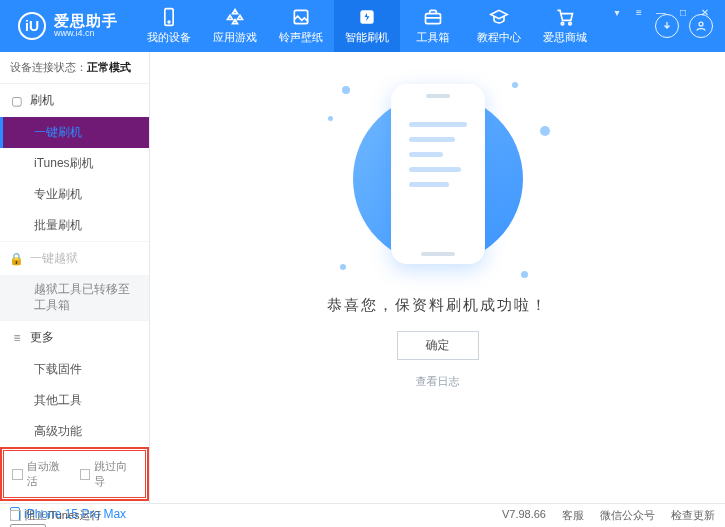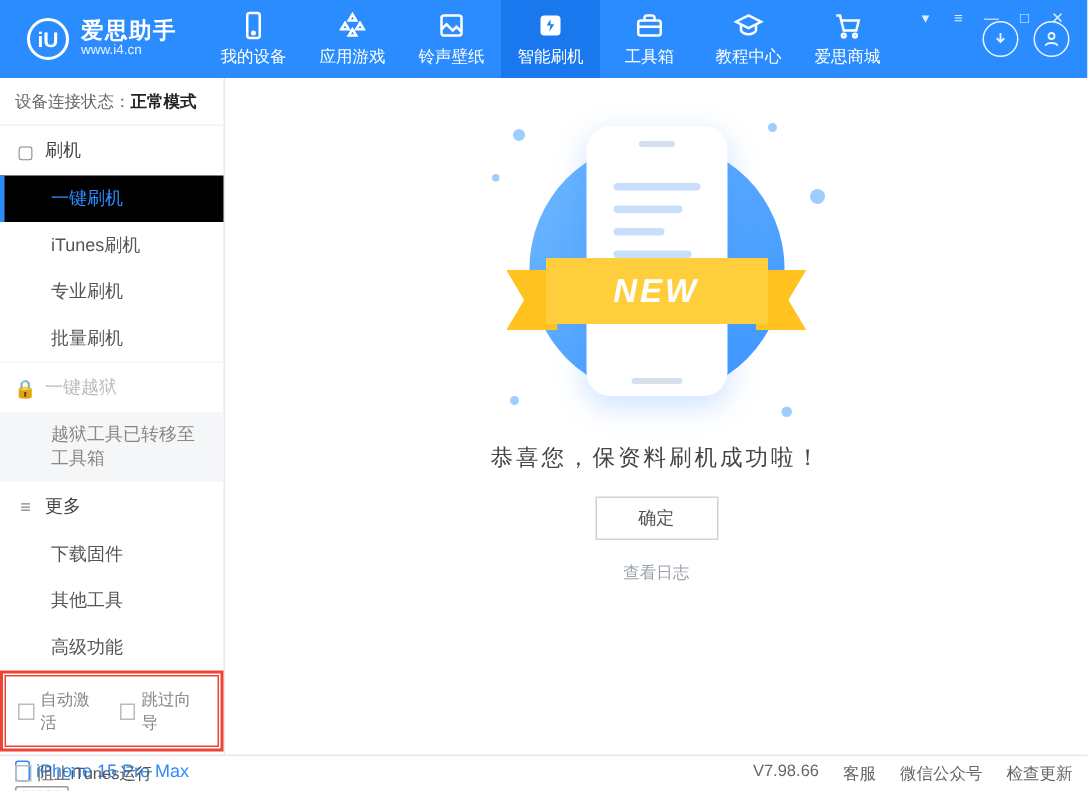--- a/index.html
+++ b/index.html
@@ -25,21 +25,21 @@
 .body-row { display: flex; height: calc(100% - 52px - 24px); }
 
 .sidebar { width: 150px; border-right: 1px solid #e5e8ec; display: flex; flex-direction: column; }
 .status-line { padding: 8px 10px; font-size: 11px; color: #666; border-bottom: 1px solid #eef1f4; }
 .status-line b { color: #222; }
 
 .sec { border-bottom: 1px solid #f2f4f7; }
 .sec-head { display: flex; align-items: center; gap: 6px; padding: 8px 10px; font-size: 12px; color: #444; }
 .sec-head .hicon { width: 14px; height: 14px; display:inline-flex; align-items:center; justify-content:center; color:#888; }
 .sub { padding: 7px 10px 7px 34px; font-size: 12px; color: #555; cursor: pointer; }
-.sub.active { background: #000000; color: #2b8cff; border-left: 3px solid #2b8cff; padding-left: 31px;}
+.sub.active { background: #701a75; color: #2b8cff; border-left: 3px solid #2b8cff; padding-left: 31px;}
 .sub.boxed { background: #f5f6f8; color: #888; line-height: 1.3;}
 .lock-head { color:#bbb; }
 
 .checks { margin-top: auto; padding: 10px; display:flex; gap:10px; border:2px solid #e43; outline:1px solid #e43; outline-offset:-4px;}
 .chk { display:flex; align-items:center; gap:4px; font-size:11px; color:#888;}
 .chkbox-faux { width:11px; height:11px; border:1px solid #bbb; }
 
 .devinfo { padding: 6px 10px 8px; }
 .devinfo .dname { color:#2b8cff; font-size:12px; display:flex; align-items:center; gap:4px;}
 .phone-mini { width:10px; height:14px; border:1.5px solid #2b8cff; border-radius:2px; }
@@ -228,25 +228,20 @@
       </div>
       <div class="phone">
           <div class="lines">
             <div></div>
             <div></div>
             <div></div>
             <div></div>
             <div></div>
           </div>
         </div>
-      <div class="ribbon">
-        <div class="rib-l"></div>
-          <div class="rib-r"></div>
-        <div class="rib-c">NEW</div>
-      </div>
     </div>
     <div class="success-text">恭喜您，保资料刷机成功啦！</div>
     <button class="ok-btn">确定</button>
     <a class="log-link">查看日志</a>
   </div>
 </div>
 
 <div class="statusbar">
   <label class="chk">
     <span class="chkbox-faux"></span>

